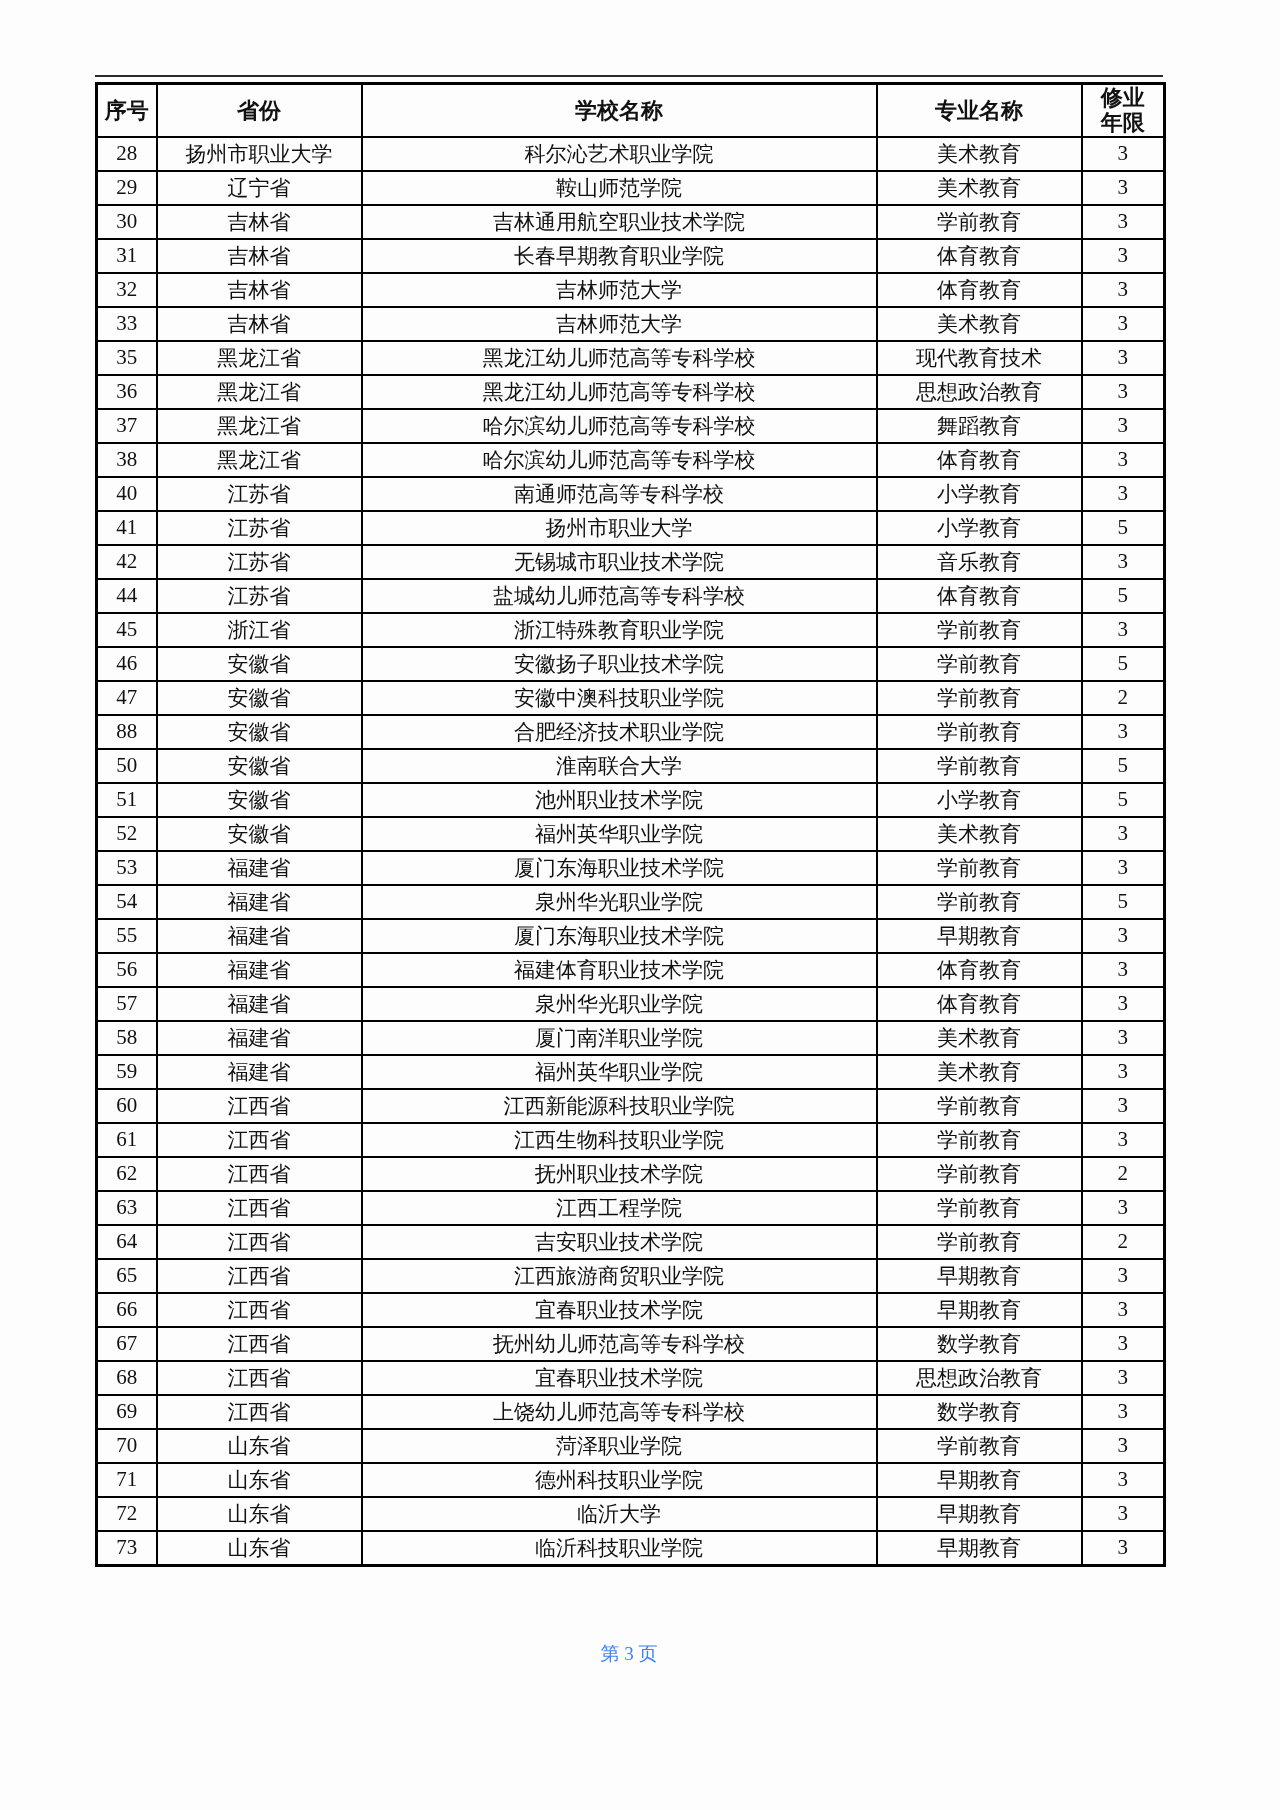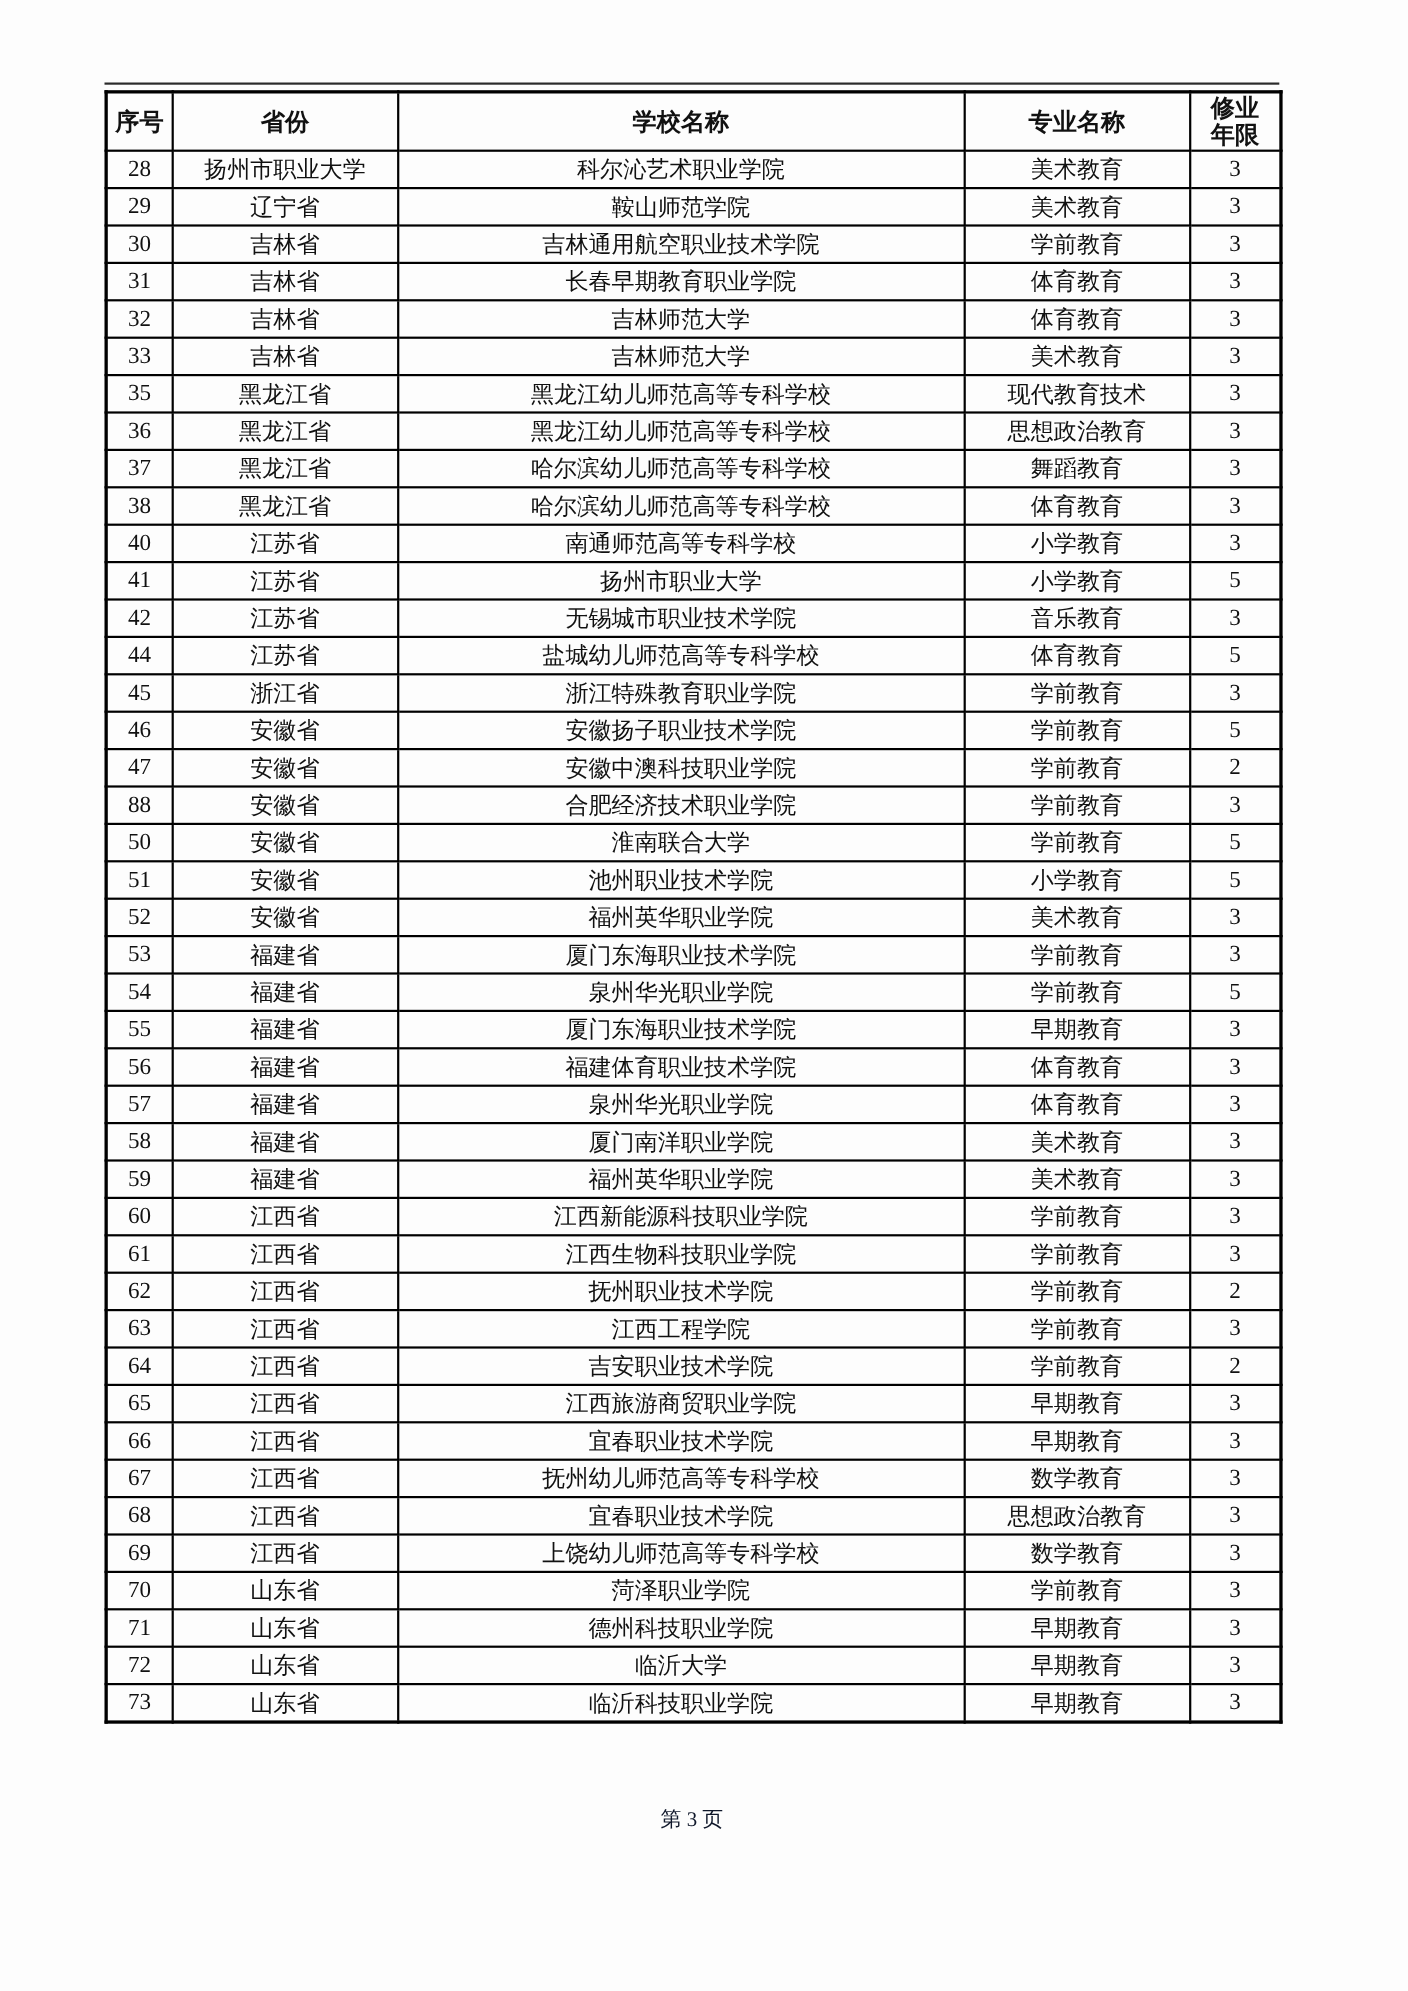--- a/index.html
+++ b/index.html
@@ -61,21 +61,21 @@
     white-space: normal;
     line-height: 1.15;
   }
   .footer {
     position: absolute;
     left: 95px;
     top: 1641px;
     width: 1068px;
     text-align: center;
     font-size: 19px;
-    color: #0f172a;
+    color: #3b82f6;
   }
 </style>
 </head>
 <body>
 
 <div class="page">
 
   <div class="top-rule"></div>
 
   <table class="roster">

